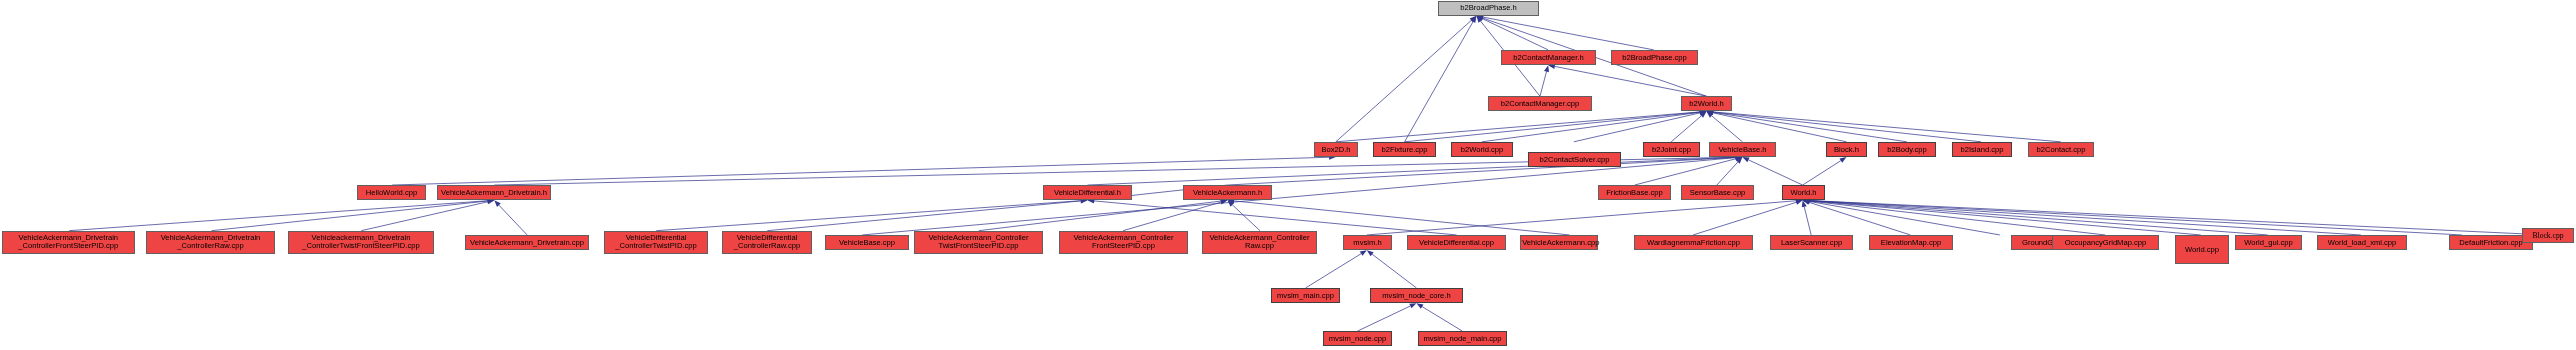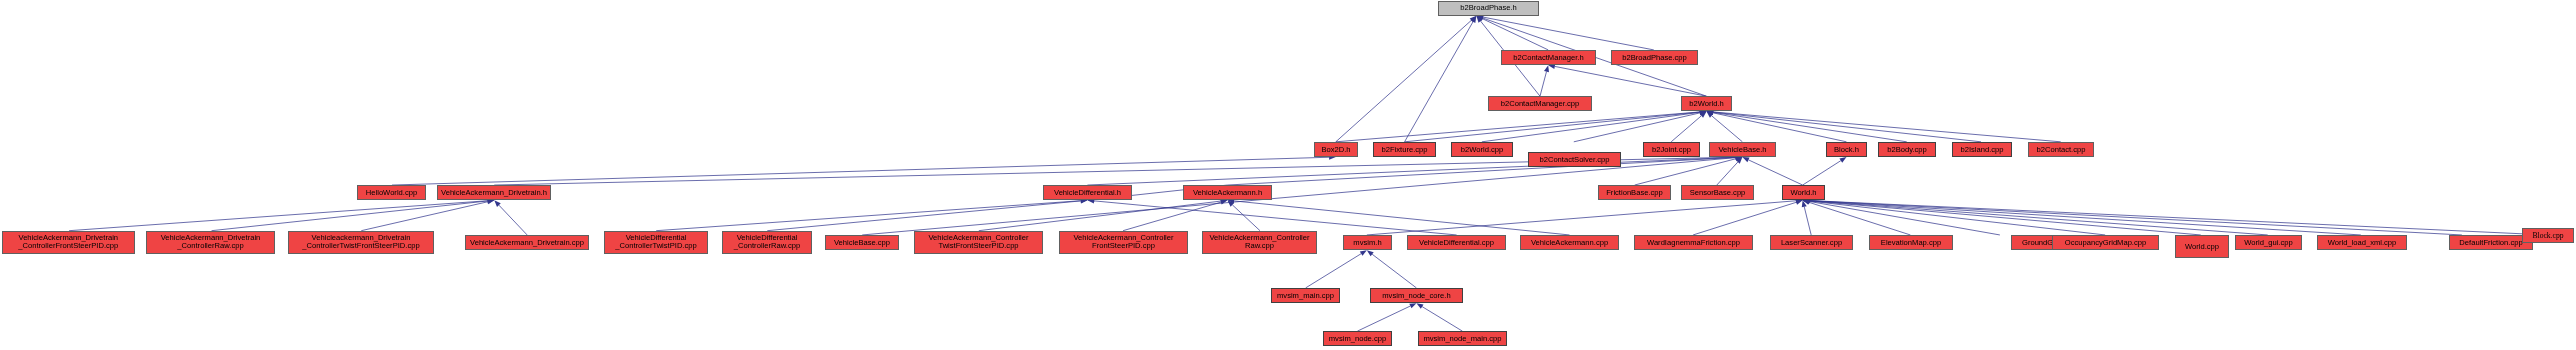--- a/index.html
+++ b/index.html
@@ -194,36 +194,36 @@
 _ControllerFrontSteerPID.cpp</span></div>
       <div class="node thick" style="left: 146px; top: 231px; width: 129px; height: 22.5px;"><span class="node-label">VehicleAckermann_Drivetrain
 _ControllerRaw.cpp</span></div>
       <div class="node thick" style="left: 288px; top: 231px; width: 146px; height: 22.5px;"><span class="node-label">Vehicleackermann_Drivetrain
 _ControllerTwistFrontSteerPID.cpp</span></div>
       <div class="node thick" style="left: 465px; top: 235px; width: 124px; height: 15px;"><span class="node-label">VehicleAckermann_Drivetrain.cpp</span></div>
       <div class="node thick" style="left: 604px; top: 231px; width: 104px; height: 22.5px;"><span class="node-label">VehicleDifferential
 _ControllerTwistPID.cpp</span></div>
       <div class="node thick" style="left: 722px; top: 231px; width: 90px; height: 22.5px;"><span class="node-label">VehicleDifferential
 _ControllerRaw.cpp</span></div>
-      <div class="node thick" style="left: 825px; top: 235px; width: 74px; height: 15px;"><span class="node-label">VehicleBase.cpp</span></div>
+      <div class="node thick" style="left: 825px; top: 235px; width: 84px; height: 15px;"><span class="node-label">VehicleBase.cpp</span></div>
       <div class="node thick" style="left: 914px; top: 231px; width: 129px; height: 22.5px;"><span class="node-label">VehicleAckermann_Controller
 TwistFrontSteerPID.cpp</span></div>
       <div class="node thick" style="left: 1059px; top: 231px; width: 129px; height: 22.5px;"><span class="node-label">VehicleAckermann_Controller
 FrontSteerPID.cpp</span></div>
       <div class="node thick" style="left: 1202px; top: 231px; width: 115px; height: 22.5px;"><span class="node-label">VehicleAckermann_Controller
 Raw.cpp</span></div>
       <div class="node thick" style="left: 1343px; top: 235px; width: 49px; height: 15px;"><span class="node-label">mvsim.h</span></div>
       <div class="node thick" style="left: 1407px; top: 235px; width: 99px; height: 15px; justify-content: flex-end;"><span class="node-label">VehicleDifferential.cpp</span></div>
-      <div class="node thick" style="left: 1520px; top: 235px; width: 99px; height: 15px;"><span class="node-label">VehicleAckermann.cpp</span></div>
+      <div class="node thick" style="left: 1520px; top: 235px; width: 78px; height: 15px;"><span class="node-label">VehicleAckermann.cpp</span></div>
       <div class="node thick" style="left: 1634px; top: 235px; width: 119px; height: 15px;"><span class="node-label">WardIagnemmaFriction.cpp</span></div>
       <div class="node thick" style="left: 1770px; top: 235px; width: 83px; height: 15px;"><span class="node-label">LaserScanner.cpp</span></div>
       <div class="node thick" style="left: 1869px; top: 235px; width: 84px; height: 15px;"><span class="node-label">ElevationMap.cpp</span></div>
       <div class="node thick" style="left: 1963px; top: 235px; width: 76px; height: 15px; margin-left: 48px;"><span class="node-label">GroundGrid.cpp</span></div>
       <div class="node thick" style="left: 2052px; top: 235px; width: 107px; height: 15px;"><span class="node-label">OccupancyGridMap.cpp</span></div>
-      <div class="node thick" style="left: 2175px; top: 235px; width: 54px; height: 23px;"><span class="node-label">World.cpp</span></div>
+      <div class="node thick" style="left: 2175px; top: 235px; width: 54px; height: 29px;"><span class="node-label">World.cpp</span></div>
       <div class="node thick" style="left: 2235px; top: 235px; width: 67px; height: 15px;"><span class="node-label">World_gui.cpp</span></div>
       <div class="node thick" style="left: 2317px; top: 235px; width: 90px; height: 15px;"><span class="node-label">World_load_xml.cpp</span></div>
       <div class="node thick" style="left: 2421px; top: 235px; width: 84px; height: 15px; margin-left: 28px;"><span class="node-label">DefaultFriction.cpp</span></div>
       <div class="node thick" style="left: 2522px; top: 228px; width: 52px; height: 15px; font-family: Liberation Serif, serif;"><span class="node-label">Block.cpp</span></div>
       <div class="node" style="left: 1271px; top: 288px; width: 69px; height: 15px;"><span class="node-label">mvsim_main.cpp</span></div>
       <div class="node" style="left: 1370px; top: 288px; width: 93px; height: 15px;"><span class="node-label">mvsim_node_core.h</span></div>
       <div class="node" style="left: 1323px; top: 331px; width: 69px; height: 15px;"><span class="node-label">mvsim_node.cpp</span></div>
       <div class="node" style="left: 1418px; top: 331px; width: 89px; height: 15px;"><span class="node-label">mvsim_node_main.cpp</span></div>
     </div>
 </div>

